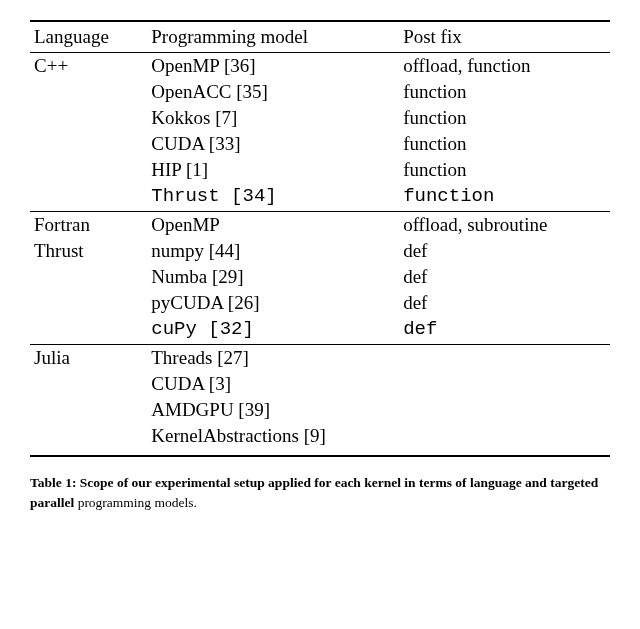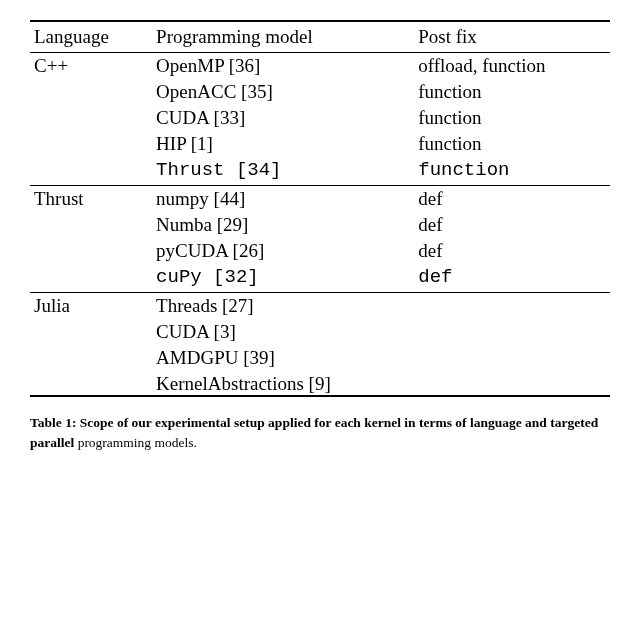--- a/index.html
+++ b/index.html
@@ -50,21 +50,21 @@
       padding-bottom: 4px;
       font-family: Liberation Mono, monospace;
     }
 
     .table-bottom-border {
       border-bottom: 2px solid #000;
     }
 
     .table-bottom-border td {
       border-bottom: 2px solid #000;
-      padding-bottom: 0;
+      padding-bottom: 8px;
     }
 
     .caption {
       font-family: "Computer Modern", "Latin Modern", Georgia, serif;
       font-size: 13.5px;
       line-height: 1.5;
       margin-top: 8px;
       color: #000;
     }
 
@@ -103,32 +103,42 @@
           <td class="model-cell">OpenMP [36]</td>
           <td class="postfix-cell">offload, function</td>
         </tr>
         <tr>
           <td class="lang-cell"></td>
           <td class="model-cell">OpenACC [35]</td>
           <td class="postfix-cell">function</td>
         </tr>
         <tr>
           <td class="lang-cell"></td>
+          <td class="model-cell">Kokkos [7]</td>
+          <td class="postfix-cell">function</td>
+        </tr>
+        <tr>
+          <td class="lang-cell"></td>
           <td class="model-cell">CUDA [33]</td>
           <td class="postfix-cell">function</td>
         </tr>
         <tr>
           <td class="lang-cell"></td>
           <td class="model-cell">HIP [1]</td>
           <td class="postfix-cell">function</td>
         </tr>
         <tr class="section-bottom-border">
           <td class="lang-cell"></td>
           <td class="model-cell">Thrust [34]</td>
           <td class="postfix-cell">function</td>
+        </tr>
+        <tr>
+          <td class="lang-cell">Fortran</td>
+          <td class="model-cell">OpenMP</td>
+          <td class="postfix-cell">offload, subroutine</td>
         </tr>
         <tr>
           <td class="lang-cell">Thrust</td>
           <td class="model-cell">numpy [44]</td>
           <td class="postfix-cell">def</td>
         </tr>
         <tr>
           <td class="lang-cell"></td>
           <td class="model-cell">Numba [29]</td>
           <td class="postfix-cell">def</td>

